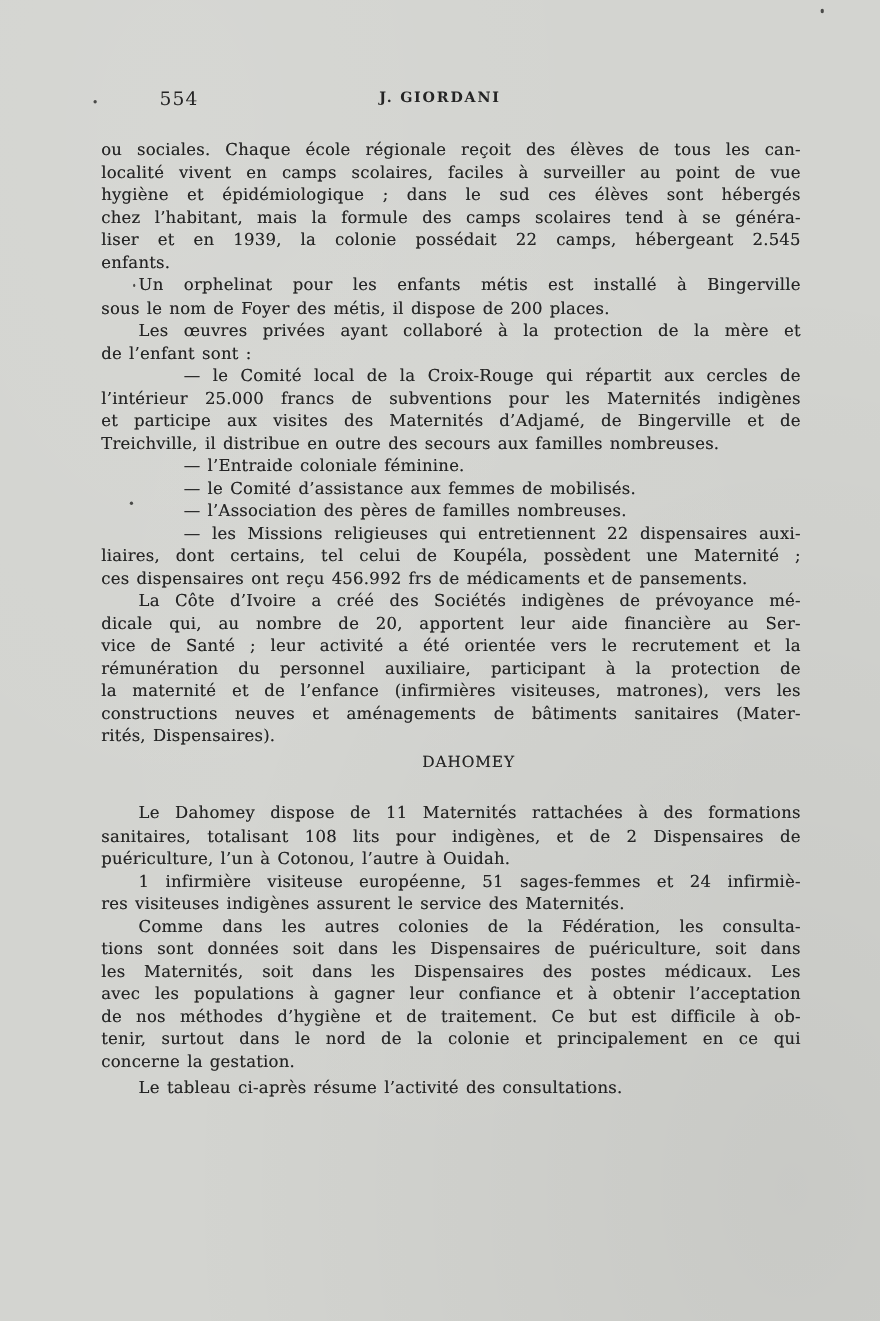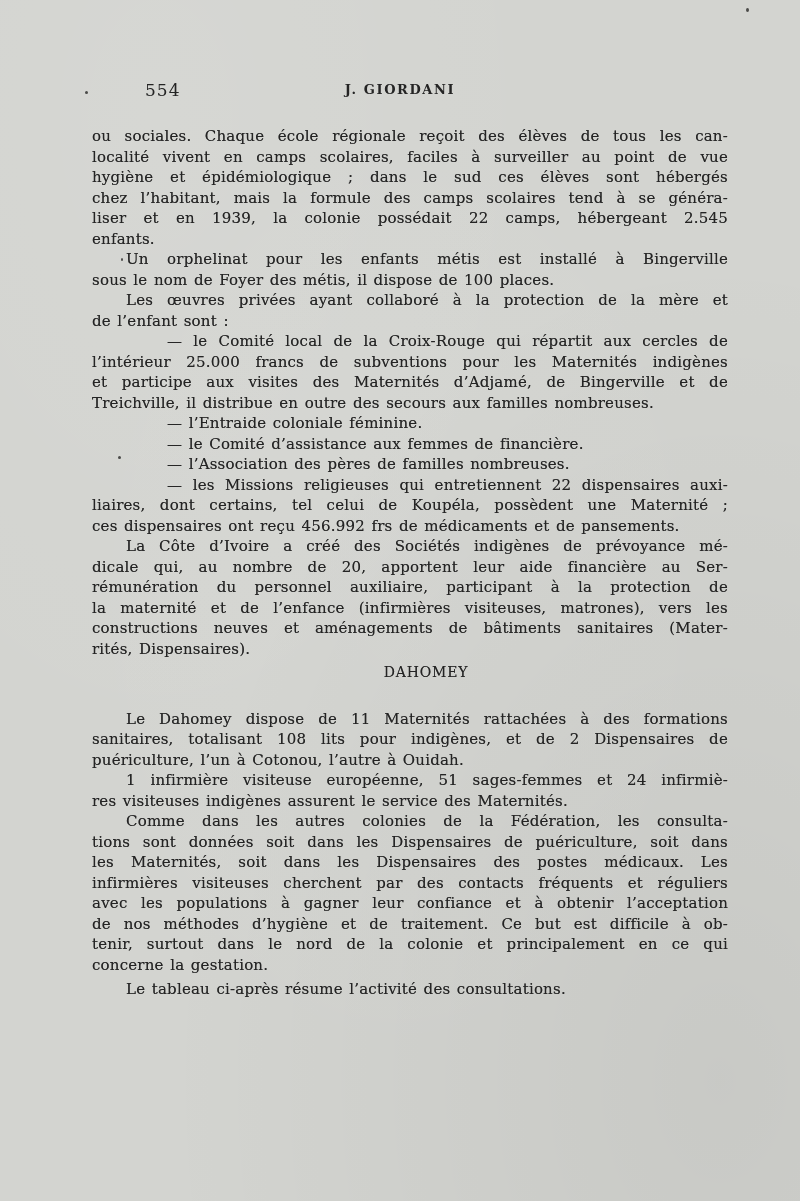--- a/index.html
+++ b/index.html
@@ -68,49 +68,49 @@
   </div>
 
   <div class="body-text">
       <div class="line j">ou sociales. Chaque école régionale reçoit des élèves de tous les can-</div>
       <div class="line j">localité vivent en camps scolaires, faciles à surveiller au point de vue</div>
       <div class="line j">hygiène et épidémiologique ;  dans le sud ces élèves sont hébergés</div>
       <div class="line j">chez l’habitant, mais la formule  des camps scolaires  tend à se généra-</div>
       <div class="line j">liser  et  en  1939,  la  colonie  possédait  22  camps,  hébergeant  2.545</div>
       <div class="line">enfants.</div>
       <div class="line j ind">Un orphelinat pour les enfants métis est installé à Bingerville</div>
-      <div class="line">sous le nom de Foyer des métis, il dispose de 100 places.</div>
+      <div class="line">sous le nom de Foyer des métis, il dispose de 200 places.</div>
       <div class="line j ind">Les œuvres privées ayant collaboré à la protection de la mère et</div>
       <div class="line">de l’enfant sont :</div>
       <div class="line j dash">— le Comité local de la Croix-Rouge qui répartit aux cercles de</div>
       <div class="line j">l’intérieur 25.000 francs de subventions pour les Maternités indigènes</div>
       <div class="line j">et participe aux visites des Maternités d’Adjamé, de Bingerville et de</div>
       <div class="line">Treichville, il distribue en outre des secours aux familles nombreuses.</div>
       <div class="line dash">— l’Entraide coloniale féminine.</div>
-      <div class="line dash">— le Comité d’assistance aux femmes de financière.</div>
+      <div class="line dash">— le Comité d’assistance aux femmes de mobilisés.</div>
       <div class="line dash">— l’Association des pères de familles nombreuses.</div>
       <div class="line j dash">— les Missions religieuses qui entretiennent 22 dispensaires auxi-</div>
       <div class="line j">liaires, dont certains, tel celui  de Koupéla, possèdent  une Maternité ;</div>
       <div class="line">ces dispensaires ont reçu 456.992 frs de médicaments et de pansements.</div>
       <div class="line j ind">La Côte d’Ivoire a créé des Sociétés indigènes de prévoyance mé-</div>
       <div class="line j">dicale qui, au nombre de 20, apportent leur aide financière au Ser-</div>
+      <div class="line j">vice de Santé ; leur activité a été orientée vers le recrutement et la</div>
       <div class="line j">rémunération du personnel auxiliaire, participant à la protection de</div>
       <div class="line j">la maternité et de l’enfance (infirmières visiteuses, matrones), vers les</div>
       <div class="line j">constructions neuves et aménagements de bâtiments sanitaires (Mater-</div>
       <div class="line">rités, Dispensaires).</div>
       <div class="heading">DAHOMEY</div>
       <div class="line j ind">Le Dahomey dispose de 11 Maternités rattachées à des formations</div>
       <div class="line j">sanitaires,  totalisant 108 lits pour indigènes,  et de 2 Dispensaires de</div>
       <div class="line">puériculture, l’un à Cotonou, l’autre à Ouidah.</div>
       <div class="line j ind">1 infirmière visiteuse européenne, 51 sages-femmes et 24 infirmiè-</div>
       <div class="line">res visiteuses indigènes assurent le service des Maternités.</div>
       <div class="line j ind">Comme dans les autres colonies de la Fédération,  les consulta-</div>
       <div class="line j">tions sont données soit dans les Dispensaires de puériculture, soit dans</div>
       <div class="line j">les  Maternités,  soit  dans  les  Dispensaires  des  postes  médicaux.   Les</div>
-      <div class="line j">infirmières visiteuses cherchent par des contacts fréquents et réguliers</div>
       <div class="line j">avec les populations à gagner leur confiance et à obtenir l’acceptation</div>
       <div class="line j">de nos méthodes d’hygiène et de traitement. Ce but est difficile à ob-</div>
       <div class="line j">tenir, surtout dans le nord de la colonie et principalement en ce qui</div>
       <div class="line">concerne la gestation.</div>
       <div class="line ind gap">Le tableau ci-après résume l’activité des consultations.</div>
     </div>
 
 </div>
 
 </body></html>

